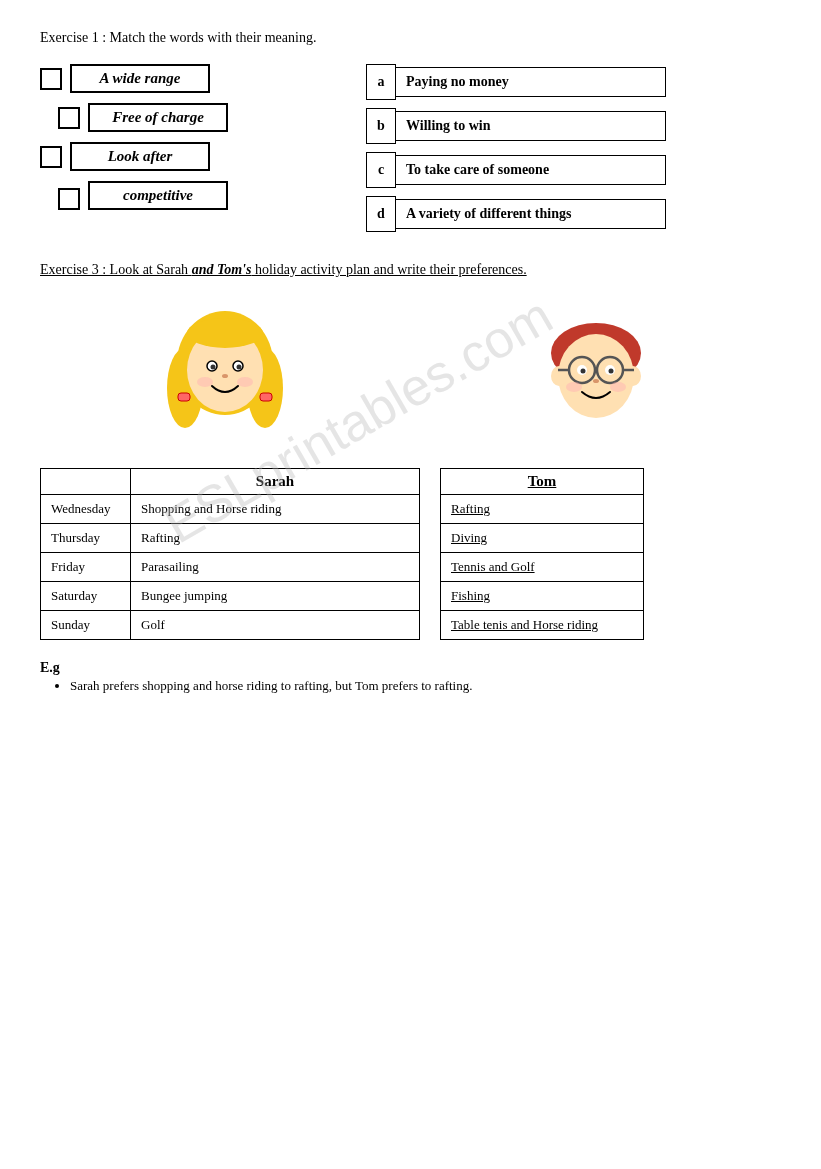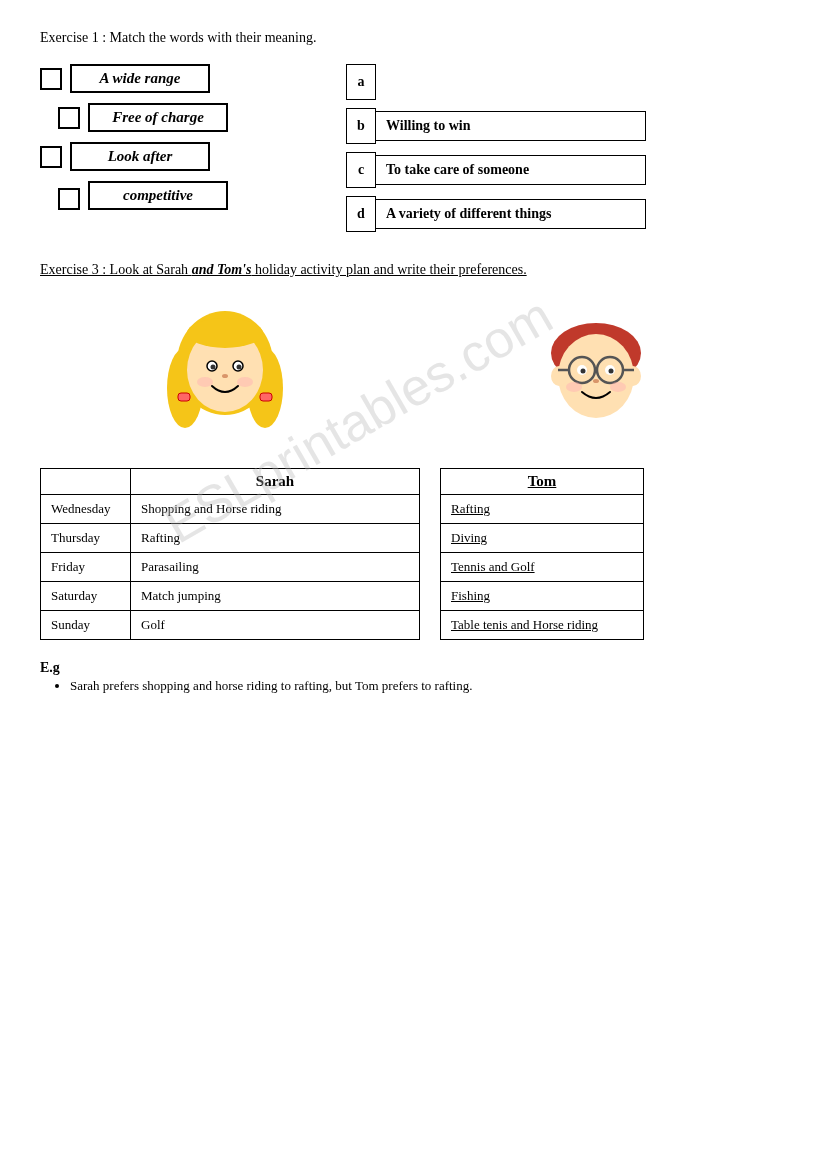--- a/index.html
+++ b/index.html
@@ -14,21 +14,21 @@
     }
 
     
     .exercise-title {
       font-size: 14px;
       margin-bottom: 18px;
     }
 
     .ex1-container {
       display: flex;
-      gap: 26px;
+      gap: 46px;
       margin-bottom: 30px;
     }
 
     .left-words {
       display: flex;
       flex-direction: column;
       gap: 10px;
       width: 220px;
     }
 
@@ -214,20 +214,21 @@
 
     <div class="word-row" style="padding-left: 18px; align-items: flex-end;">
       <div class="checkbox-big"></div>
       <div class="word-box">competitive</div>
     </div>
   </div>
 
   <div class="right-meanings">
     <div class="meaning-row">
       <div class="meaning-letter">a</div>
+      <div class="meaning-text">Paying no money</div>
     </div>
     <div class="meaning-row">
       <div class="meaning-letter">b</div>
       <div class="meaning-text">Willing to win</div>
     </div>
     <div class="meaning-row">
       <div class="meaning-letter">c</div>
       <div class="meaning-text">To take care of someone</div>
     </div>
     <div class="meaning-row">
@@ -321,21 +322,21 @@
     <tr>
       <td>Thursday</td>
       <td>Rafting</td>
     </tr>
     <tr>
       <td>Friday</td>
       <td>Parasailing</td>
     </tr>
     <tr>
       <td>Saturday</td>
-      <td>Match jumping</td>
+      <td>Bungee jumping</td>
     </tr>
     <tr>
       <td>Sunday</td>
       <td>Golf</td>
     </tr>
   </tbody>
     </table>
 
   <table class="activity-table tom-table">
     <tbody>

